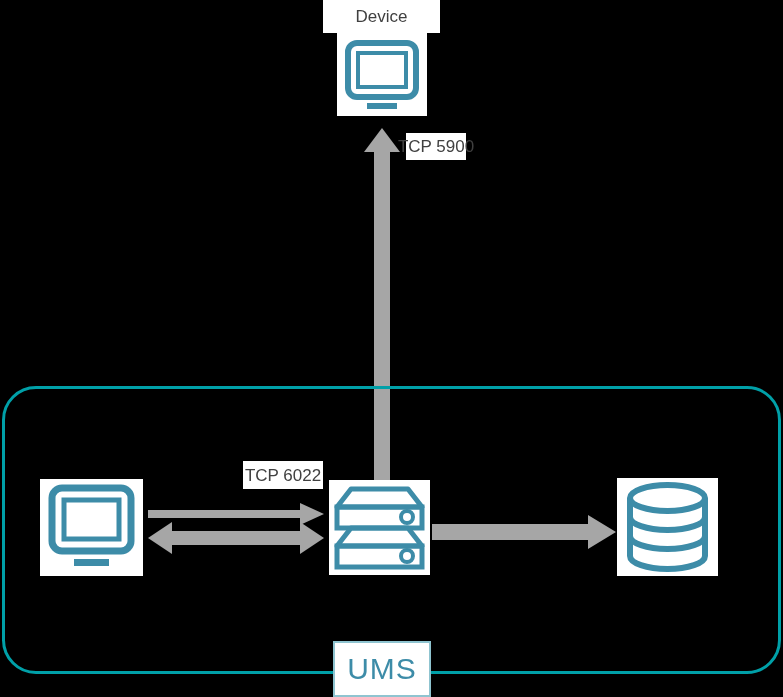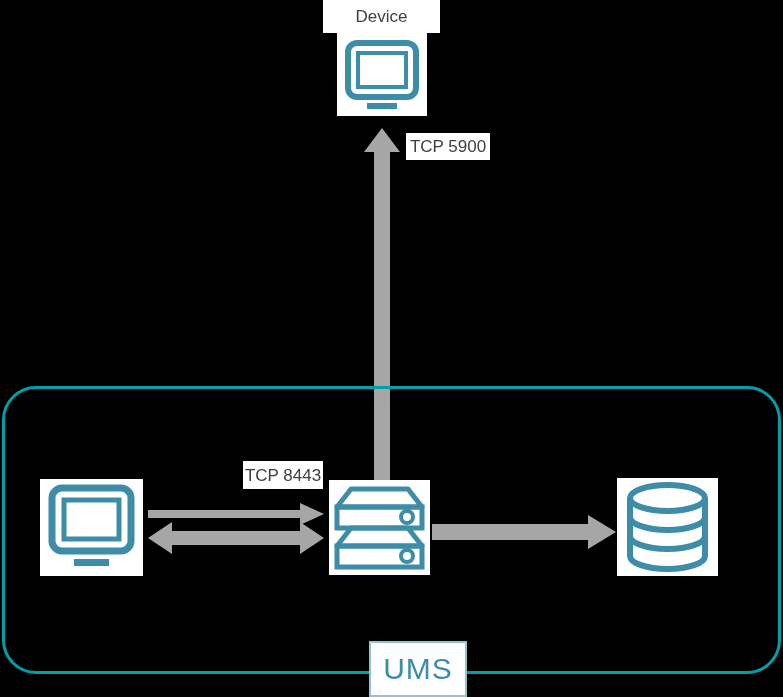--- a/index.html
+++ b/index.html
@@ -52,21 +52,20 @@
     background: #ffffff;
     border: 2px solid #8fc4d0;
     box-sizing: border-box;
     display: flex;
     align-items: center;
     justify-content: center;
     color: #3d8ca8;
     font-size: 30px;
     letter-spacing: 1px;
     line-height: 1;
-    margin-left: 36px;
   }
 
   
   .arrow-svg { position: absolute; display: block; }
 </style>
 </head>
 <body>
 
 <div id="canvas">
 
@@ -77,35 +76,35 @@
       <rect x="11" y="10" width="68" height="54" rx="9" ry="9" fill="none" stroke="#3d8ca8" stroke-width="6"></rect>
       <rect x="21" y="20" width="48" height="34" fill="none" stroke="#3d8ca8" stroke-width="4"></rect>
       <rect x="30" y="70" width="30" height="6" fill="#3d8ca8"></rect>
     </svg>
   </div>
 
   <svg class="arrow-svg" id="arrow-vertical" style="left:360px; top:128px; width:44px; height:352px;" width="44" height="352" viewBox="0 0 44 352">
     <polygon points="22,0 40,24 30,24 30,352 14,352 14,24 4,24" fill="#a6a6a6"></polygon>
   </svg>
 
-  <div class="label-chip" id="tcp5900-label" style="left:406px; top:133px; width:84px; height:27px;">TCP 5900</div>
+  <div class="label-chip" id="tcp5900-label" style="left:406px; top:133px; width:60px; height:27px;">TCP 5900</div>
 
   <div id="ums-boundary" style="left:2px; top:386px; width:779px; height:288px;"></div>
 
   <div id="ums-badge" style="left:333px; top:641px; width:98px; height:56px;">UMS</div>
 
   <div class="icon-plate" id="client-icon-plate" style="left:40px; top:479px; width:103px; height:97px;">
     <svg width="103" height="97" viewBox="0 0 103 97" aria-hidden="true">
       <rect x="12" y="9" width="79" height="63" rx="10" ry="10" fill="none" stroke="#3d8ca8" stroke-width="7"></rect>
       <rect x="24" y="21" width="55" height="39" fill="none" stroke="#3d8ca8" stroke-width="5"></rect>
       <rect x="34" y="80" width="35" height="7" fill="#3d8ca8"></rect>
     </svg>
   </div>
 
-  <div class="label-chip" id="tcp8443-label" style="left:243px; top:461px; width:80px; height:28px;">TCP 8443</div>
+  <div class="label-chip" id="tcp8443-label" style="left:243px; top:461px; width:80px; height:28px;">TCP 6022</div>
 
   <svg class="arrow-svg" id="arrow-client-thin" style="left:148px; top:503px; width:176px; height:22px;" width="176" height="22" viewBox="0 0 176 22">
     <polygon points="176,11 152,0 152,7 0,7 0,15 152,15 152,22" fill="#a6a6a6"></polygon>
   </svg>
 
   <svg class="arrow-svg" id="arrow-client-thick" style="left:148px; top:521px; width:176px; height:34px;" width="176" height="34" viewBox="0 0 176 34">
     <polygon points="0,17 24,1 24,10 152,10 152,1 176,17 152,33 152,24 24,24 24,33" fill="#a6a6a6"></polygon>
   </svg>
 
   <div class="icon-plate" id="server-icon-plate" style="left:329px; top:480px; width:101px; height:95px;">

